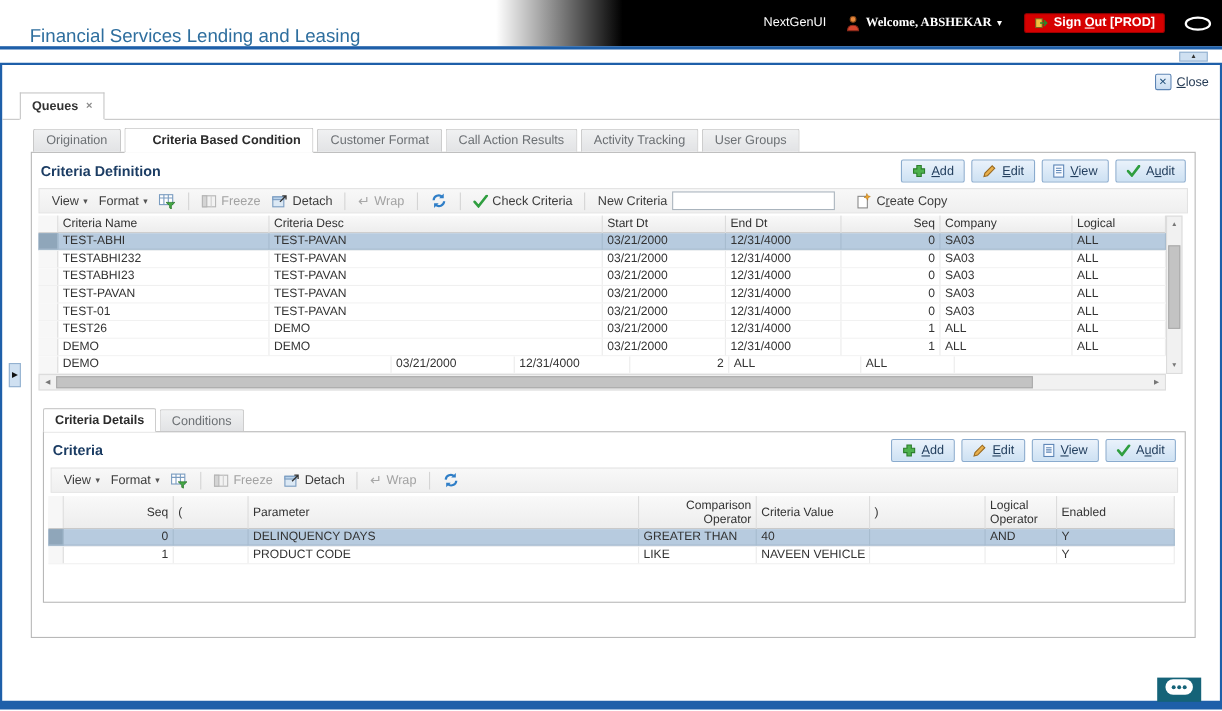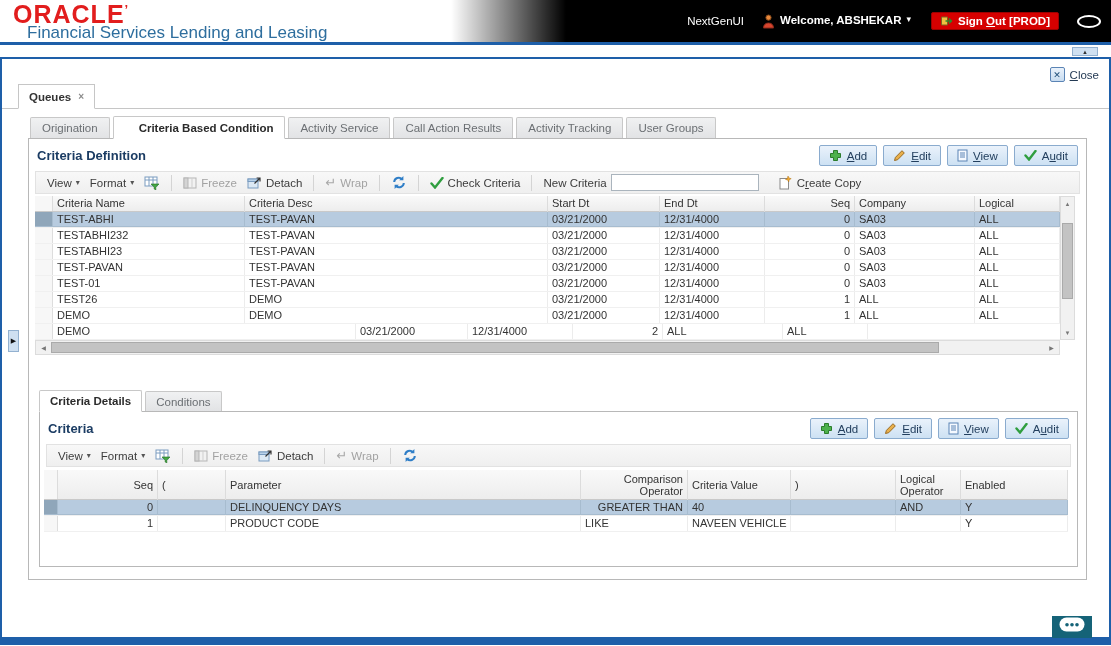--- a/index.html
+++ b/index.html
@@ -7,21 +7,21 @@
   body{font-family:"Liberation Sans","DejaVu Sans",sans-serif;background:#fff;overflow:hidden;}
   .app{position:relative;width:1111px;height:646px;background:#fff;}
 
   
   .topbar{position:absolute;left:0;top:0;width:1111px;height:42px;background:#fff;}
   .oracle-logo{position:absolute;left:13px;top:0px;font-size:25px;font-weight:bold;color:#e21d1d;letter-spacing:1px;font-family:"Liberation Sans",sans-serif;}
   .oracle-logo .mark{font-size:13px;vertical-align:top;line-height:20px;}
   .brand-subtitle{position:absolute;left:27px;top:23px;font-size:17px;color:#2e6e9e;}
   .topbar-black{position:absolute;right:0;top:0;height:42px;width:660px;background:linear-gradient(to right,rgba(0,0,0,0),#000 115px);display:flex;align-items:center;justify-content:flex-end;gap:10px;padding-right:10px;}
   .nextgen{color:#fff;font-size:11.5px;margin-right:8px;}
-  .welcome-menu{display:flex;gap:5px;color:#fff;cursor:default;}
+  .welcome-menu{display:flex;align-items:center;gap:5px;color:#fff;cursor:default;font-family:Liberation Serif, serif;}
   .welcome-label{color:#fff;font-size:11.5px;font-weight:bold;}
   .caret{color:#fff;font-size:9px;}
   .signout-btn{display:flex;align-items:center;gap:5px;background:#d60000;border:1px solid #9d0000;border-radius:2px;color:#fff;font-size:11.5px;font-weight:bold;padding:2px 8px;margin-left:10px;}
   .signout-btn u{text-decoration:underline;}
   .oval-icon{width:24px;height:13px;border:2px solid #fff;border-radius:50%;margin-left:8px;}
   .blue-line{position:absolute;left:0;top:42px;width:1111px;height:3px;background:#1e5fa9;}
 
   .collapse-btn{position:absolute;right:13px;top:47px;width:26px;height:9px;background:#cfe0f1;border:1px solid #93b1d0;font-size:6px;color:#333;display:flex;align-items:center;justify-content:center;line-height:1;}
 
   
@@ -32,21 +32,21 @@
   .queues-tab{position:absolute;left:16px;bottom:-1px;height:25px;background:#fff;border:1px solid #c6c6c6;border-bottom:1px solid #fff;display:flex;align-items:center;gap:7px;padding:0 10px;font-size:11.5px;font-weight:bold;color:#333;}
   .queues-close{color:#8a8a8a;font-size:10px;cursor:default;}
   .close-btn{position:absolute;right:10px;top:8px;display:flex;align-items:center;gap:5px;font-size:11.5px;color:#243a54;}
   .closebox{width:15px;height:15px;background:linear-gradient(#eaf2fb,#c8dcf0);border:1px solid #5b84b5;border-radius:2px;color:#1f4e79;font-size:9px;font-weight:bold;display:flex;align-items:center;justify-content:center;}
   .close-btn u{text-decoration:underline;}
 
   
   .module-tabs{display:flex;gap:3px;margin-left:28px;margin-top:7px;align-items:flex-end;position:relative;z-index:2;}
   .module-tabs .tab{height:21px;padding:0 11px;display:flex;align-items:center;font-size:11.5px;color:#6b6f73;background:linear-gradient(#f0f1f2,#e2e3e5);border:1px solid #c8c8c8;border-bottom:none;border-radius:2px 2px 0 0;cursor:default;white-space:nowrap;}
   .module-tabs .tab.active{background:#fff;color:#2b2b2b;font-weight:bold;height:23px;margin-bottom:-1px;border-bottom:1px solid #fff;padding-left:25px;}
-  .detail-tabs{display:flex;gap:3px;margin-left:10px;margin-top:35px;align-items:flex-end;position:relative;z-index:2;}
+  .detail-tabs{display:flex;gap:3px;margin-left:10px;margin-top:16px;align-items:flex-end;position:relative;z-index:2;}
   .detail-tabs .tab{height:20px;padding:0 10px;display:flex;align-items:center;font-size:11.5px;color:#6b6f73;background:linear-gradient(#f0f1f2,#e2e3e5);border:1px solid #c8c8c8;border-bottom:none;border-radius:2px 2px 0 0;}
   .detail-tabs .tab.active{background:#fff;color:#2b2b2b;font-weight:bold;height:22px;margin-bottom:-1px;border-bottom:1px solid #fff;}
 
   
   .tab-panel{margin:0 22px 0 26px;border:1px solid #b8b8b8;height:442px;background:#fff;position:relative;}
   .detail-panel{margin:0 8px 0 10px;border:1px solid #b8b8b8;height:156px;background:#fff;position:relative;}
 
   .sec-head{display:flex;align-items:center;justify-content:space-between;padding:6px 8px 2px 8px;}
   .sec-title{font-size:13px;font-weight:bold;color:#1b3c63;}
   .btn-group{display:flex;gap:6px;}
@@ -90,21 +90,20 @@
   
   .left-splitter{position:absolute;left:8px;top:330px;width:11px;height:22px;background:#cfe0f1;border:1px solid #93b1d0;display:flex;align-items:center;justify-content:center;font-size:7px;color:#111;}
   .chat-widget{position:absolute;right:19px;bottom:8px;width:40px;height:22px;background:#156378;display:flex;align-items:center;justify-content:center;z-index:6;}
 </style>
 </head>
 <body>
 
 <div class="app">
 
   <div class="topbar">
-    <div class="oracle-logo"><span>ORACLE</span><span class="mark">’</span></div>
     <div class="brand-subtitle">Financial Services Lending and Leasing</div>
     <div class="topbar-black">
       <span class="nextgen">NextGenUI</span>
       <span class="welcome-menu">
         <span class="bicon">
             <svg width="13" height="15" viewBox="0 0 13 15">
               <circle cx="6.5" cy="3.6" r="2.6" fill="#e8893c" stroke="#8a4a1a"></circle>
               <path d="M1.5 14c0-3.3 2.2-5 5-5s5 1.7 5 5z" fill="#d6452e" stroke="#8a2a1a"></path>
             </svg>
           </span>
@@ -137,21 +136,21 @@
       </div>
       <div class="close-btn">
         <span class="closebox">✕</span>
         <span><u>C</u>lose</span>
       </div>
     </div>
 
     <div class="module-tabs">
         <div class="tab">Origination</div>
         <div class="tab active">Criteria Based Condition</div>
-        <div class="tab">Activity Service</div>
+        <div class="tab">Customer Format</div>
         <div class="tab">Call Action Results</div>
         <div class="tab">Activity Tracking</div>
         <div class="tab">User Groups</div>
       </div>
 
     <div class="tab-panel">
 
       <div class="sec-head">
         <div class="sec-title">Criteria Definition</div>
         <div class="btn-group">
@@ -490,21 +489,21 @@
                 <div class="cell " style="width:103px;text-align:left;height:30px">Criteria Value</div>
                 <div class="cell " style="width:105px;text-align:left;height:30px">)</div>
                 <div class="cell " style="width:65px;text-align:left;height:30px">Logical Operator</div>
                 <div class="cell " style="width:107px;text-align:left;height:30px">Enabled</div>
               </div>
               <div class="trow selected">
                 <div class="cell gutter" style="width:14px"></div>
                 <div class="cell" style="width:100px;text-align:right">0</div>
                 <div class="cell" style="width:68px;text-align:left"></div>
                 <div class="cell" style="width:355px;text-align:left">DELINQUENCY DAYS</div>
-                <div class="cell" style="width:107px;text-align:right">GREATER THAN</div>
+                <div class="cell" style="width:107px;text-align:left">GREATER THAN</div>
                 <div class="cell" style="width:103px;text-align:left">40</div>
                 <div class="cell" style="width:105px;text-align:left"></div>
                 <div class="cell" style="width:65px;text-align:left">AND</div>
                 <div class="cell" style="width:107px;text-align:left">Y</div>
               </div>
               <div class="trow">
                 <div class="cell gutter" style="width:14px"></div>
                 <div class="cell" style="width:100px;text-align:right">1</div>
                 <div class="cell" style="width:68px;text-align:left"></div>
                 <div class="cell" style="width:355px;text-align:left">PRODUCT CODE</div>

